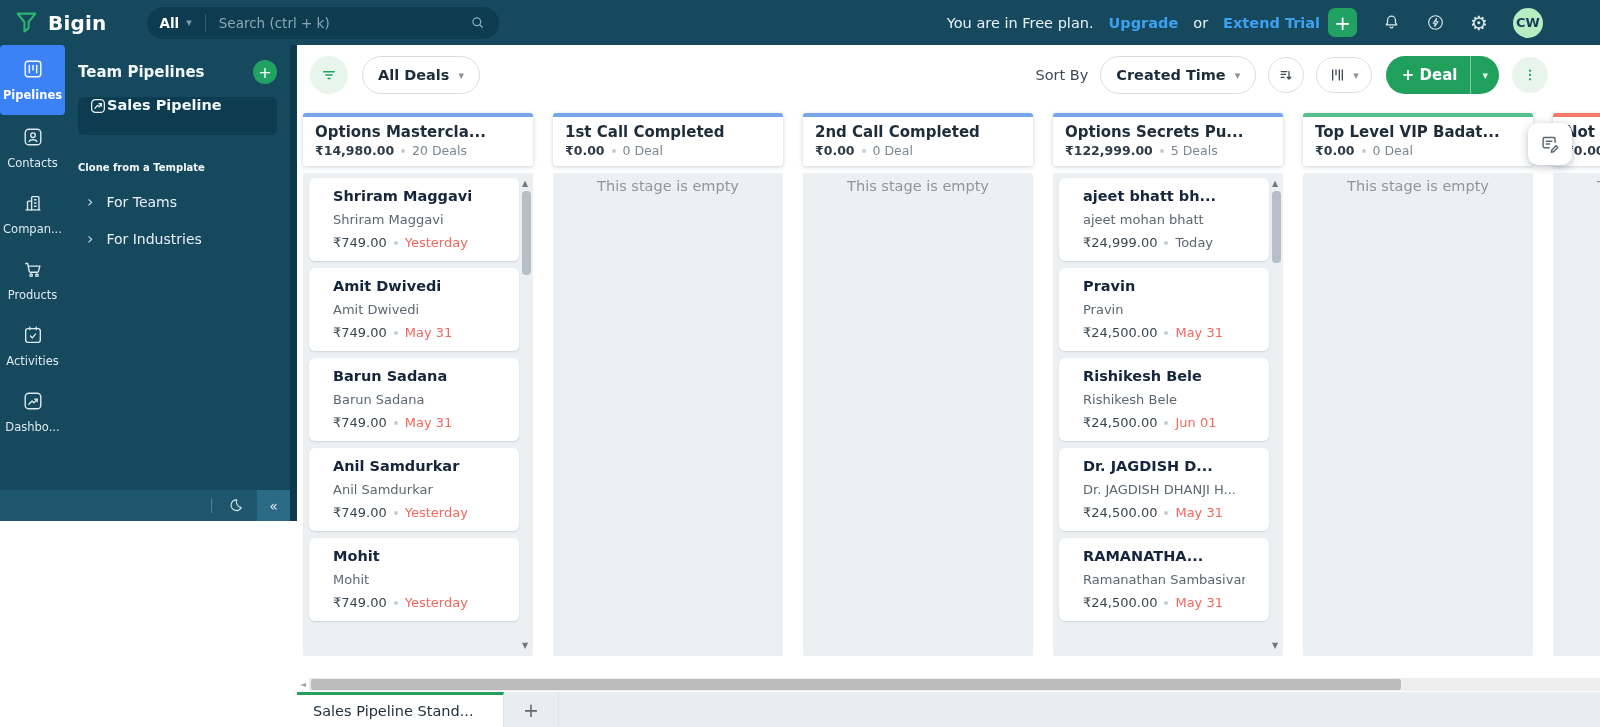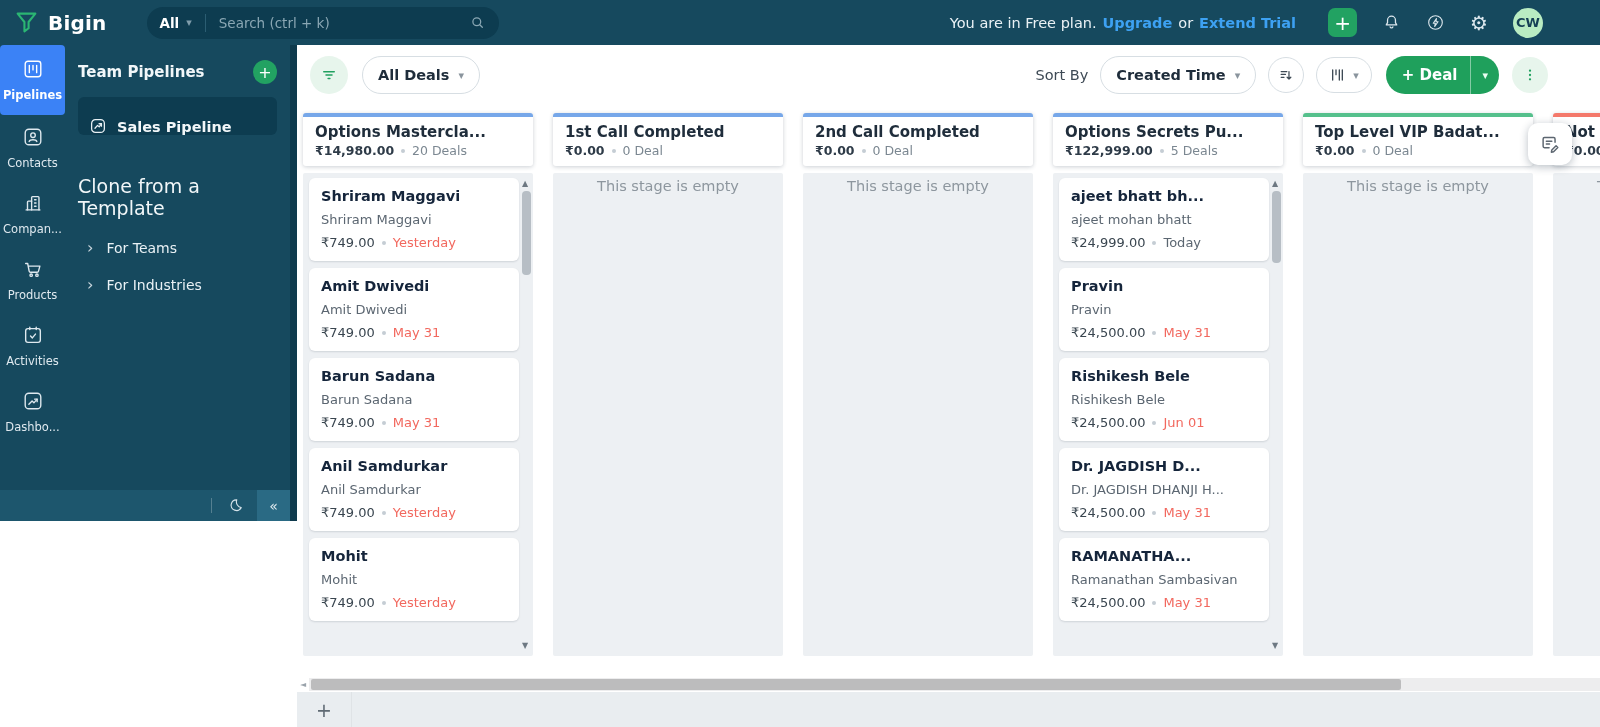--- a/index.html
+++ b/index.html
@@ -13,42 +13,42 @@
 .brand{color:#fff;font-size:20px;font-weight:700;letter-spacing:.2px}
 .searchpill{margin-left:40px;width:352px;height:32px;background:#0d3c50;border-radius:16px;display:flex;align-items:center;padding:0 13px;color:#fff}
 .scope{font-size:13.5px;font-weight:700}
 .caret{color:#8a949d;font-size:11px;line-height:1}
 .scope-caret{color:#7f9dab;font-size:11px;margin-left:7px}
 .sdiv{width:1px;height:18px;background:#2b5d72;margin:0 13px}
 .searchinput{background:transparent;border:none;outline:none;color:#22c55e;font-size:13.5px;flex:1;font-family:inherit}
 .searchinput::placeholder{color:#8aa7b4;opacity:1}
 .search-ic{color:#8aa7b4;display:flex}
 .top-right{margin-left:auto;display:flex;align-items:center;padding-right:57px;color:#e9f1f5;font-size:14.5px}
-.plan{display:flex;gap:6px;align-items:center;margin-right:32px;white-space:nowrap}
+.plan{display:flex;gap:15px;align-items:center;margin-right:8px;white-space:nowrap}
 .link{color:#3da1f2;font-weight:700;cursor:pointer}
 .plusbtn{width:29px;height:29px;border-radius:7px;background:#22a262;color:#fff;font-size:20px;display:flex;align-items:center;justify-content:center;margin-right:25px;cursor:pointer}
 .icbtn{color:#dde8ee;margin-right:25px;display:flex;cursor:pointer}
 .gear{font-size:20px;line-height:1}
 .avatar{width:30px;height:30px;border-radius:50%;background:#b9ecc2;color:#143f54;font-weight:700;font-size:13px;display:flex;align-items:center;justify-content:center;cursor:pointer}
 
 
 .shell{flex:1;display:flex;position:relative;min-height:0}
 .rail{width:65px;background:#16495e;flex:none;display:flex;flex-direction:column}
 .rail-item{height:66px;display:flex;flex-direction:column;align-items:center;justify-content:center;gap:5px;color:#dfe9ef;font-size:11.5px;cursor:pointer}
 .rail-item.active{background:#3b82f6;height:70px;border-radius:4px;color:#fff;font-weight:700}
 .rail-item svg{width:22px;height:22px}
 .rail-label{max-width:63px;overflow:hidden;white-space:nowrap}
 
 .panel{width:225px;background:#16495e;flex:none;color:#f2f7f9;padding:15px 13px 0;position:relative}
 .panel-head{display:flex;align-items:center;justify-content:space-between}
 .panel-title{font-size:15px;font-weight:700}
 .add-pipe{width:24px;height:24px;border-radius:50%;background:#22a262;color:#fff;font-size:16px;display:flex;align-items:center;justify-content:center;cursor:pointer}
-.active-pipe{margin-top:13px;height:38px;background:#0d3c50;border-radius:6px;display:flex;align-items:flex-end;gap:10px;padding:0 11px;font-size:14.5px;font-weight:700;cursor:pointer}
+.active-pipe{margin-top:13px;height:38px;background:#0d3c50;border-radius:6px;display:flex;align-items:flex-start;gap:0;padding:0 11px;font-size:14.5px;font-weight:700;cursor:pointer}
 .active-pipe svg{width:18px;height:18px;color:#e8f0f4;flex:none}
-.clone-head{margin-top:40px;font-size:19px;font-weight:400}
+.clone-head{margin-top:27px;font-size:10px;font-weight:700}
 .clone-item{margin-top:21px;display:flex;align-items:center;gap:13px;padding-left:9px;font-size:14px;color:#e9f1f5;cursor:pointer}
 .chev{color:#c9d6dd;font-size:16px;line-height:1}
 
 
 .main{flex:1;min-width:0;background:#fff;border-left:7px solid #0e3a4d;display:flex;flex-direction:column;position:relative}
 .toolbar{height:60px;flex:none;display:flex;align-items:center;padding:0 52px 0 13px}
 .roundbtn{border-radius:50%;display:flex;align-items:center;justify-content:center;flex:none;cursor:pointer}
 .filterbtn{width:38px;height:38px;background:#e7f5ec;color:#21a05f}
 .pill{height:38px;border:1px solid #d7dee3;border-radius:19px;background:#fff;display:flex;align-items:center;gap:9px;padding:0 15px;font-size:14.5px;font-weight:700;color:#1f2d3b;cursor:pointer}
 .alldeals{margin-left:14px}
@@ -65,21 +65,21 @@
 
 .board{height:571px;flex:none;display:flex;gap:20px;padding:8px 0 0 6px;overflow:hidden;position:relative}
 .col{width:230px;flex:none;display:flex;flex-direction:column}
 .col-head{background:#fff;border-top:4px solid #76a7e9;border-radius:3px;box-shadow:0 1px 4px rgba(23,43,62,.22);padding:6px 12px 8px;flex:none;cursor:pointer}
 .col-title{font-size:15px;font-weight:700;color:#1f2d3b;white-space:nowrap;overflow:hidden}
 .col-meta{margin-top:2px;display:flex;align-items:center;font-size:12.5px}
 .amt{color:#2e3b48;font-weight:700}
 .cnt{color:#7b8791}
 .dot{width:4px;height:4px;border-radius:50%;background:#c5cdd4;margin:0 7px;flex:none;display:inline-block}
 .col-body{margin-top:7px;background:#edf0f3;border-radius:2px;height:483px;position:relative;overflow:hidden;padding:5px 5px 0}
-.card{background:#fff;border-radius:6px;box-shadow:0 1px 2px rgba(31,45,59,.14);padding:10px 12px 11px;margin:0 9px 7px 1px;cursor:pointer}
+.card{background:#fff;border-radius:6px;box-shadow:0 1px 2px rgba(31,45,59,.14);padding:10px 24px 11px;margin:0 9px 7px 1px;cursor:pointer}
 .card-title{font-size:14.5px;font-weight:700;color:#15253b;line-height:17px;white-space:nowrap;overflow:hidden}
 .card-sub{margin-top:7px;font-size:13px;color:#5b6671;line-height:15px;white-space:nowrap;overflow:hidden}
 .card-meta{margin-top:8px;display:flex;align-items:center;font-size:13px;line-height:15px}
 .amt2{color:#39454f}
 .date{color:#5b6671}
 .date.red{color:#f2685e}
 .empty{text-align:center;color:#8d969e;font-size:14.5px;white-space:nowrap}
 .vscroll{position:absolute;top:2px;right:0;width:13px;bottom:2px}
 .sarrow{position:absolute;left:2px;font-size:8px;color:#6d7882;cursor:pointer}
 .sarrow.up{top:4px}
@@ -450,20 +450,21 @@
         </div>
 
       <div class="hscroll">
         <span class="harrow">◄</span>
         <span class="htrack">
             <span class="hthumb"></span>
           </span>
       </div>
 
       <div class="tabbar">
+        <span class="ptab">Sales Pipeline Stand...</span>
         <span class="addtab">+</span>
       </div>
 
       <button class="fab">
           <svg width="22" height="22" viewBox="0 0 24 24" fill="none" stroke="currentColor" stroke-width="1.6" stroke-linecap="round" stroke-linejoin="round">
             <path d="M17.5 10V6.5A1.5 1.5 0 0 0 16 5H6A1.5 1.5 0 0 0 4.5 6.5v8A1.5 1.5 0 0 0 6 16h5"></path>
             <path d="M8 9h6M8 12h3.5"></path>
             <path d="m14 18.5 4.6-4.6 1.9 1.9-4.6 4.6-2.4.5z"></path>
           </svg>
         </button>

